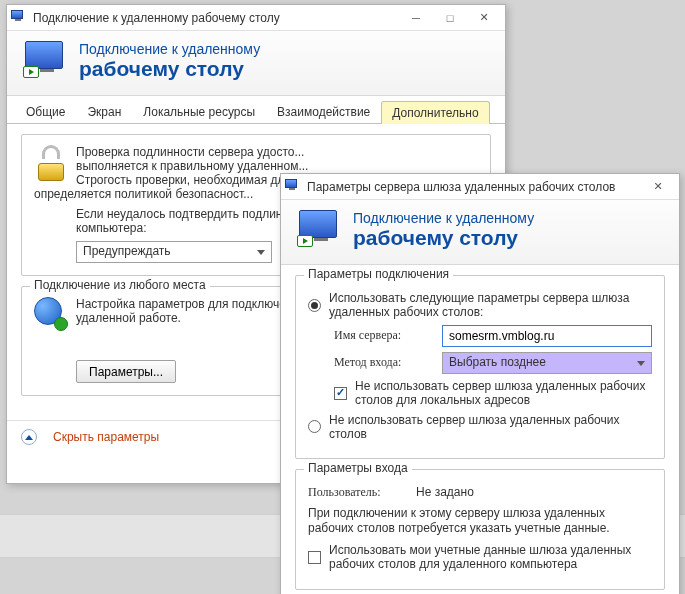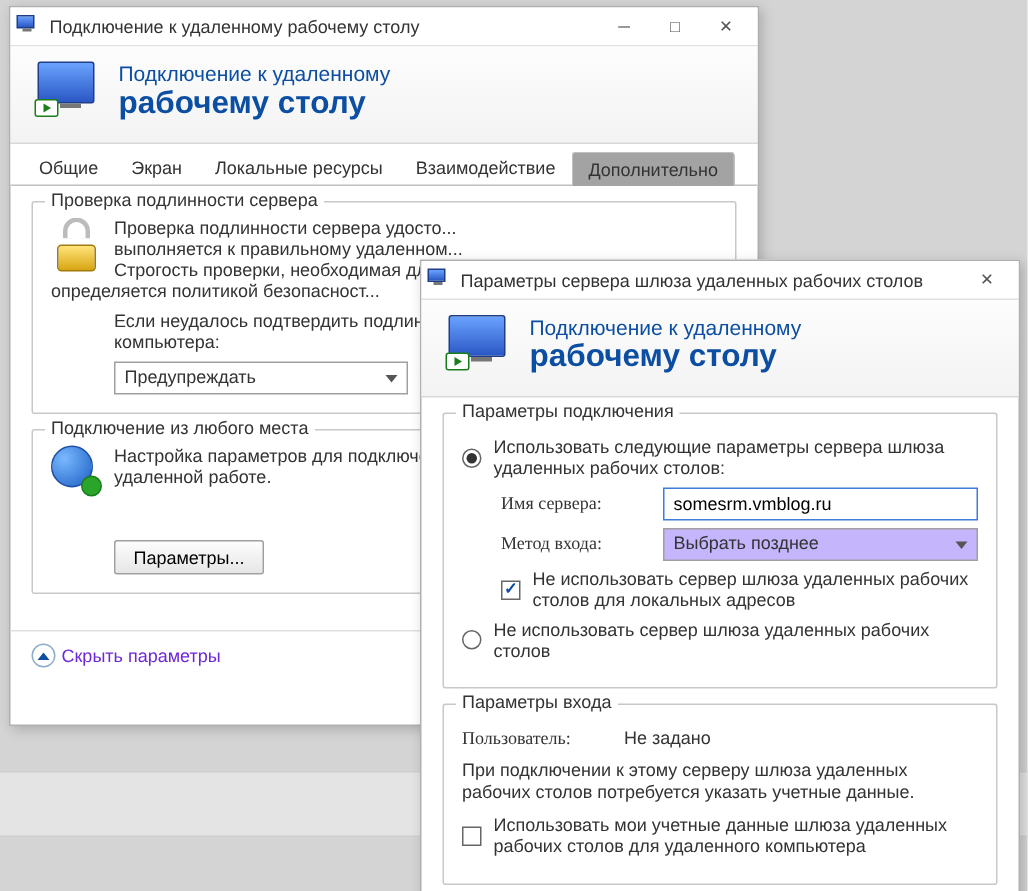--- a/index.html
+++ b/index.html
@@ -16,40 +16,40 @@
 .banner-icon { width: 44px; height: 40px; margin-right: 10px; position: relative; }
 .banner-icon .monitor { width: 38px; height: 28px; background: linear-gradient(#6aa3ff,#2a57c4); border: 1px solid #1f3e8a; border-radius: 2px; }
 .banner-icon .stand { width: 14px; height: 3px; background: #777; margin: 0 auto; }
 .banner-icon .badge { position: absolute; bottom: 3px; left: -2px; width: 16px; height: 12px; background: #fff; border: 1px solid #1a7f1a; border-radius: 2px; display:flex; align-items:center; justify-content:center; }
 .banner-icon .badge::before { content:""; border-left:5px solid #1a7f1a; border-top:3px solid transparent; border-bottom:3px solid transparent; }
 .banner-text .line1 { color: #0c4ea2; font-size: 14px; }
 .banner-text .line2 { color: #0c4ea2; font-size: 21px; font-weight: bold; line-height: 1.1; }
 
 .tabs { display: flex; background: #fff; padding-left: 8px; padding-top: 4px; border-bottom: 1px solid #c0c0c0; font-size: 12px; }
 .tab { padding: 4px 10px; border: 1px solid transparent; border-bottom: none; color: #333; cursor: pointer; }
-.tab.active { border-color: #c0c0c0; background: #a3a3a3; position: relative; top: 1px; border-radius: 3px 3px 0 0; }
+.tab.active { border-color: #c0c0c0; background: #fef9c3; position: relative; top: 1px; border-radius: 3px 3px 0 0; }
 
 .content { padding: 10px 14px 14px 14px; font-size: 12px; color: #333; }
 .groupbox { border: 1px solid #c8c8c8; border-radius: 2px; margin-bottom: 10px; padding: 10px 12px 12px 12px; position: relative; }
 .group-title { position: absolute; top: -9px; left: 8px; background: #fff; padding: 0 4px; font-size: 12px; color: #333; }
 
 .lock-icon { float: left; width: 34px; height: 36px; margin-right: 8px; position: relative; }
 .lock-icon .body { width: 26px; height: 18px; background: linear-gradient(#ffe37a,#d8a613); border:1px solid #a37b0c; border-radius:3px; position:absolute; bottom:0; left:4px; }
 .lock-icon .shackle { width: 18px; height: 14px; border:3px solid #bcbcbc; border-bottom:none; border-radius:10px 10px 0 0; position:absolute; top:0; left:8px; }
 
 .globe-icon { float: left; width: 34px; height: 34px; margin-right: 8px; position: relative; }
 .globe-icon .globe { width:28px; height:28px; border-radius:50%; background: radial-gradient(circle at 30% 30%, #7ab8ff, #1b5fc4); border:1px solid #1b4fa4; }
 .globe-icon .arrow { position:absolute; bottom:0; right:0; width:14px; height:14px; background:#2aa52a; border:1px solid #1a7f1a; border-radius:50%; }
 
 .combo { display:inline-block; width: 196px; height: 22px; border: 1px solid #a0a0a0; background: #fff; font-size:12px; padding: 2px 20px 2px 6px; position: relative; }
 .combo::after { content:""; position:absolute; right:6px; top:8px; border-left:4px solid transparent; border-right:4px solid transparent; border-top:5px solid #555; }
 
 .btn { display:inline-block; min-width: 78px; height: 23px; border: 1px solid #a0a0a0; background: linear-gradient(#fdfdfd,#e6e6e6); font-size:12px; padding: 2px 12px; cursor:pointer; border-radius:2px; text-align:center;margin-top:21px; }
 
-.link { color: #6d28d9; font-size: 12px; cursor: pointer; display:inline-flex; align-items:center; gap:4px; }
+.link { color: #c2410c; font-size: 12px; cursor: pointer; display:inline-flex; align-items:center; gap:16px; }
 .chevron-up { width: 16px; height:16px; border:1px solid #8faecc; border-radius:50%; display:flex; align-items:center; justify-content:center; }
 .chevron-up::before { content:""; border-left:4px solid transparent; border-right:4px solid transparent; border-bottom:5px solid #0c4ea2; }
 
 .footer { padding: 8px 14px 12px 14px; display:flex; justify-content:space-between; align-items:center; border-top: 1px solid #e0e0e0; }
 
 .row { display:flex; align-items:center; margin: 5px 0; gap: 8px; }
 .radio { width:13px; height:13px; border:1px solid #666; border-radius:50%; display:inline-block; position:relative; flex-shrink:0; }
 .radio.checked::after { content:""; width:7px; height:7px; background:#333; border-radius:50%; position:absolute; top:2px; left:2px; }
 .chk { width:13px; height:13px; border:1px solid #666; display:inline-block; position:relative; flex-shrink:0; }
 .chk.checked::after { content:"✓"; font-size:11px; position:absolute; top:-2px; left:1px; color:#0c4ea2; font-weight:bold; }
@@ -98,21 +98,20 @@
   </div>
   <div class="tabs">
     <div class="tab">Общие</div>
     <div class="tab">Экран</div>
     <div class="tab">Локальные ресурсы</div>
     <div class="tab">Взаимодействие</div>
     <div class="tab active">Дополнительно</div>
   </div>
   <div class="content">
     <div class="groupbox">
-      <div class="group-title">Проверка подлинности сервера</div>
       <div class="lock-icon">
           <div class="shackle"></div>
           <div class="body"></div>
         </div>
       <div>
         <div>Проверка подлинности сервера удосто...</div>
         <div>выполняется к правильному удаленном...</div>
         <div>Строгость проверки, необходимая для...</div>
         <div>определяется политикой безопасност...</div>
       </div>

